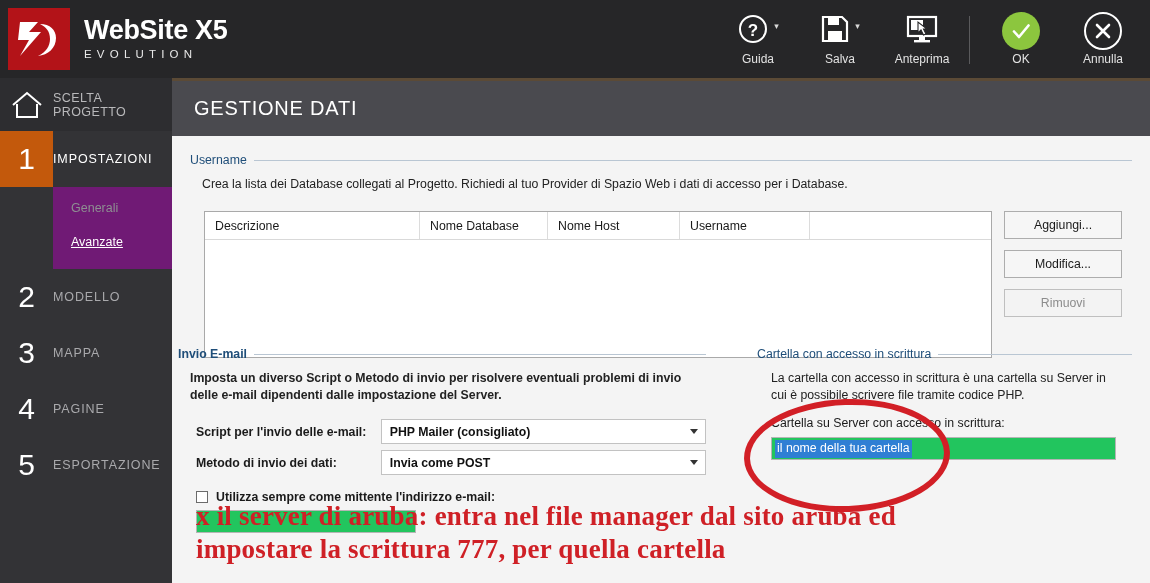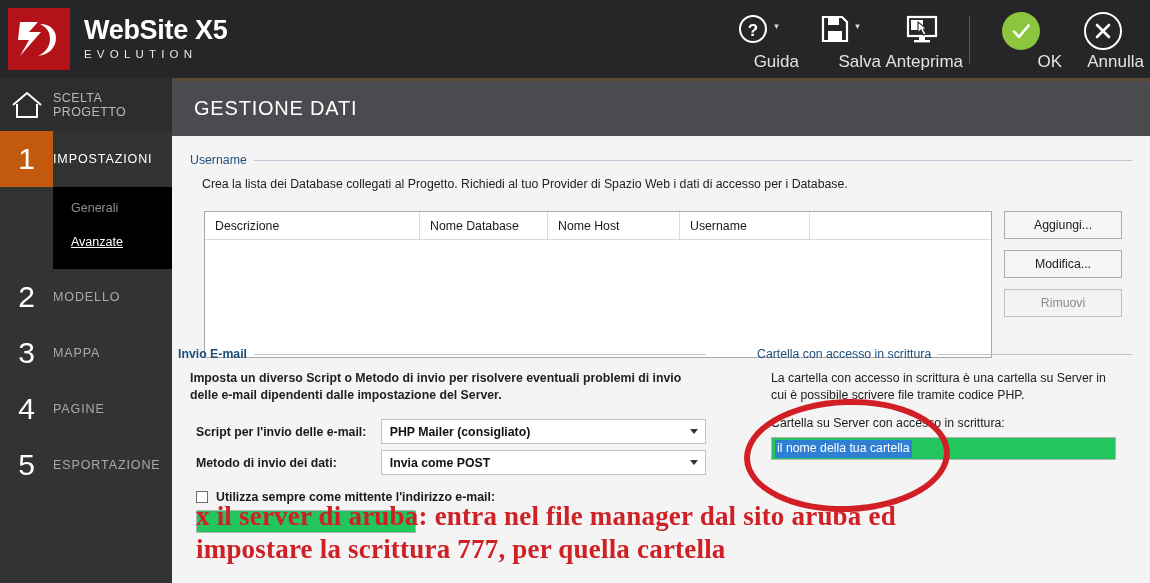--- a/index.html
+++ b/index.html
@@ -16,37 +16,37 @@
   .brand{position:absolute;left:8px;top:8px;display:flex;align-items:center;}
   .logo-sq{width:62px;height:62px;background:#b31318;position:relative;display:block;}
   .logo-sq svg{position:absolute;left:8px;top:8px;}
   .brand-txt{margin-left:14px;color:#fff;line-height:1;}
   .brand-main{font-size:27px;font-weight:bold;letter-spacing:-0.3px;}
   .brand-sub{font-size:11.5px;letter-spacing:5.2px;margin-top:5px;color:#e8e8e8;}
 
   .tools{position:absolute;right:6px;top:6px;height:70px;display:flex;align-items:flex-start;}
   .tool{width:82px;text-align:center;color:#e9e9e9;cursor:pointer;position:relative;padding-top:6px;}
   .tool .ico{height:38px;display:flex;align-items:center;justify-content:center;}
-  .tool .lbl{font-size:17px;margin-top:2px;color:#e3e3e3;text-align:right;}
+  .tool .lbl{font-size:12px;margin-top:2px;color:#e3e3e3;}
   .caret{font-size:9px;margin-left:5px;color:#d8d8d8;position:relative;top:-5px;}
   .tdiv{width:1px;height:48px;background:#5a5a5c;margin:10px 10px 0 6px;}
   .okcircle{width:38px;height:38px;border-radius:50%;background:#8cc63e;display:flex;align-items:center;justify-content:center;}
   .xcircle{width:38px;height:38px;border-radius:50%;border:2px solid #ffffff;box-sizing:border-box;display:flex;align-items:center;justify-content:center;}
 
   
   .sidebar{position:absolute;left:0;top:78px;width:172px;height:505px;background:#333336;}
   .side-home{height:53px;display:flex;align-items:center;background:#2d2d30;}
   .side-home .numcell{width:53px;display:flex;align-items:center;justify-content:center;}
   .side-home .lbl{color:#b9b9bb;font-size:12.5px;line-height:14px;letter-spacing:.4px;}
   .side-row{height:56px;display:flex;align-items:center;cursor:pointer;}
   .side-row .numcell{width:53px;display:flex;align-items:center;justify-content:center;font-size:30px;color:#ffffff;font-weight:300;}
   .side-row .lbl{color:#a9a9ac;font-size:12.5px;letter-spacing:.9px;}
   .side-row.active .numcell{background:#c3590c;height:56px;}
   .side-row.active .lbl{color:#ffffff;}
-  .subpanel{background:#000000;margin-left:53px;width:119px;padding:4px 0 10px 0;}
+  .subpanel{background:#701a75;margin-left:53px;width:119px;padding:4px 0 10px 0;}
   .sub-item{height:34px;display:flex;align-items:center;padding-left:18px;font-size:12.5px;cursor:pointer;}
   .sub-item.dim{color:#8e8e92;}
   .sub-item.sel{color:#ffffff;text-decoration:underline;}
 
   
   .content{position:absolute;left:172px;top:78px;width:978px;height:505px;background:#f4f4f4;}
   .chead{height:58px;background:#4a4a4f;border-top:3px solid #5b4a36;box-sizing:border-box;display:flex;align-items:center;}
   .chead .t{color:#ffffff;font-size:20px;letter-spacing:.8px;padding-left:22px;font-weight:400;}
 
   .group{position:absolute;}

